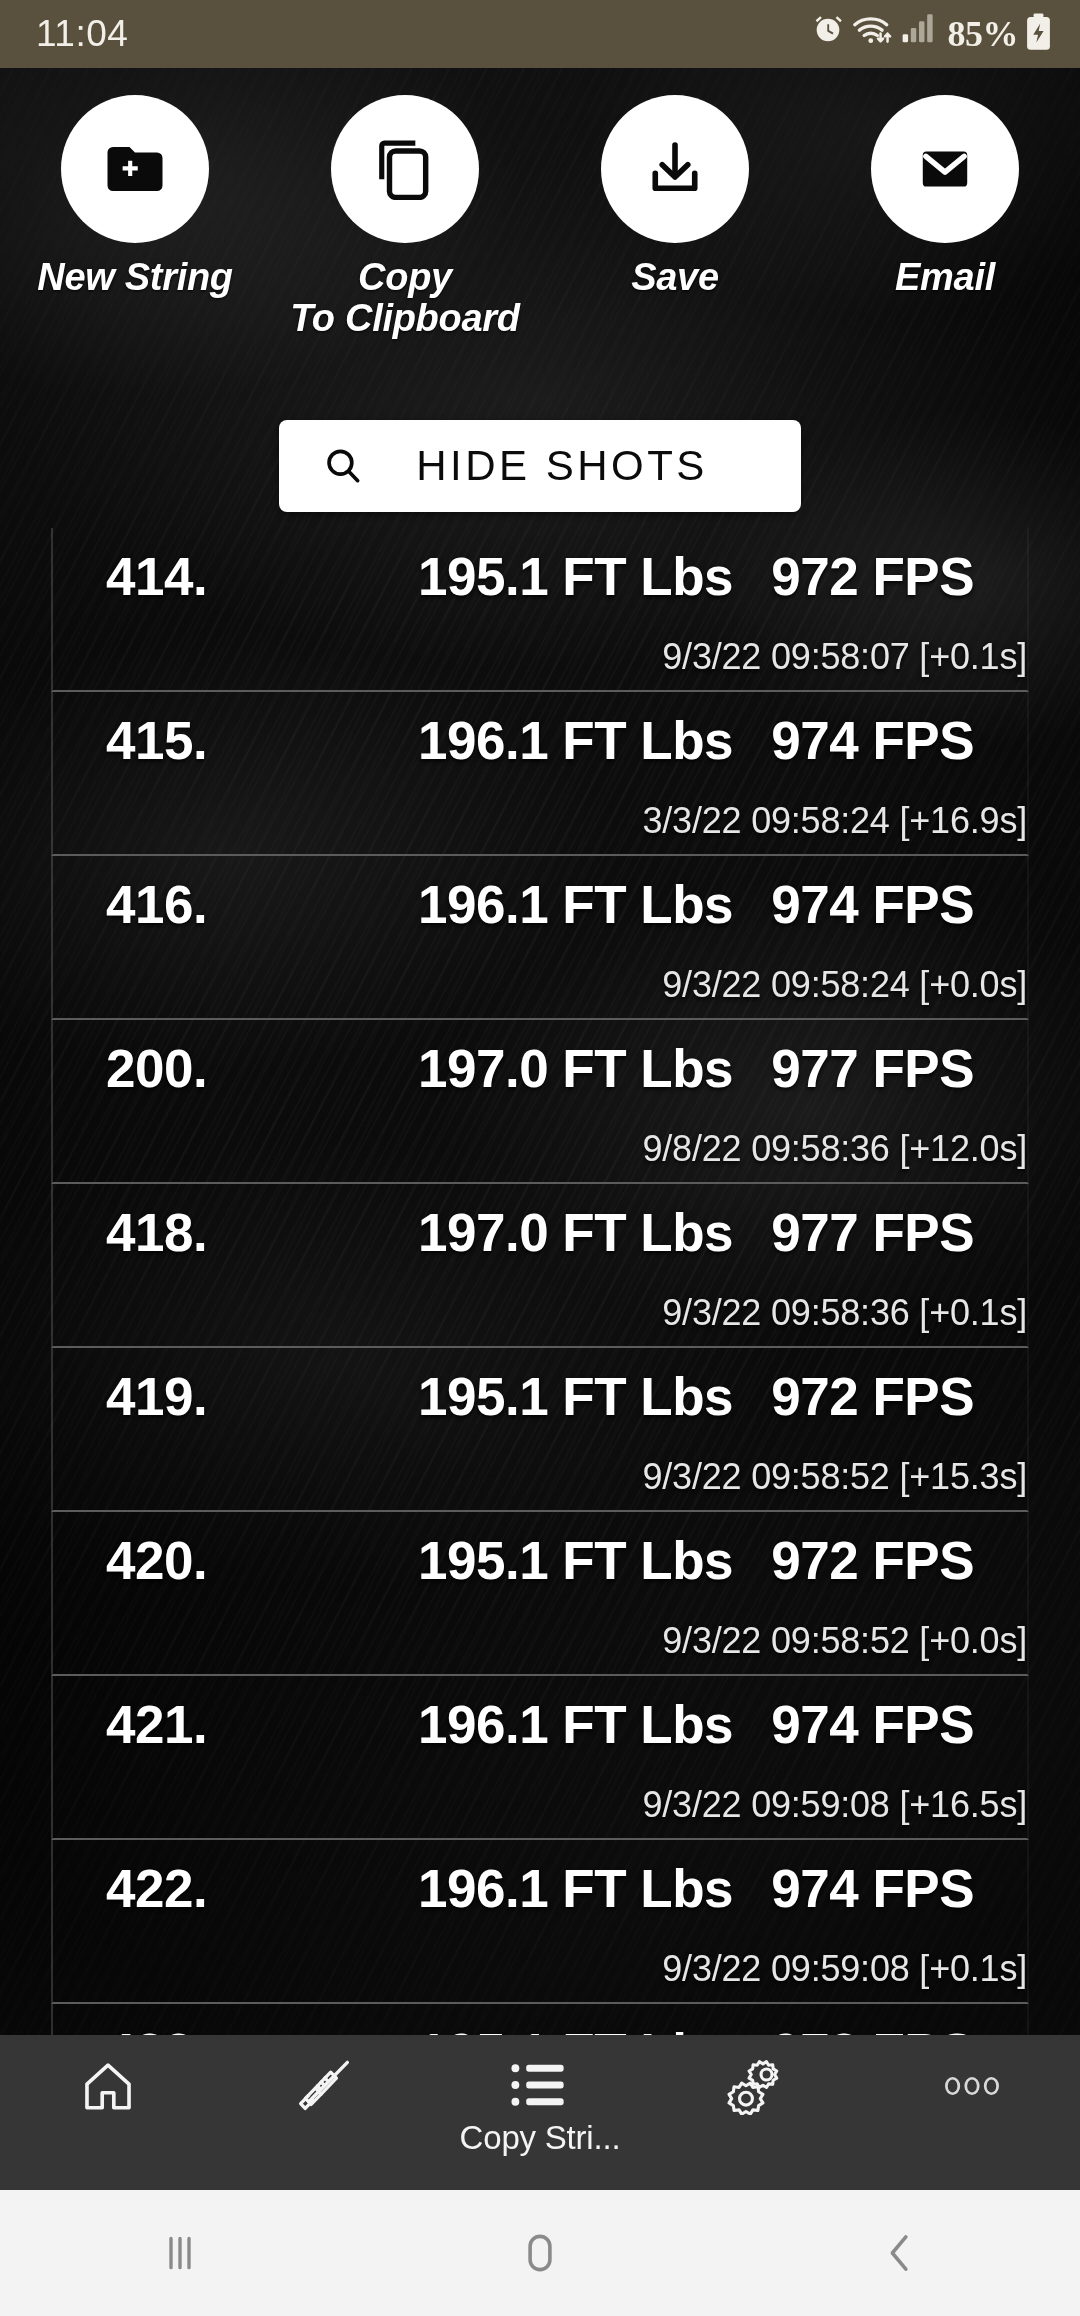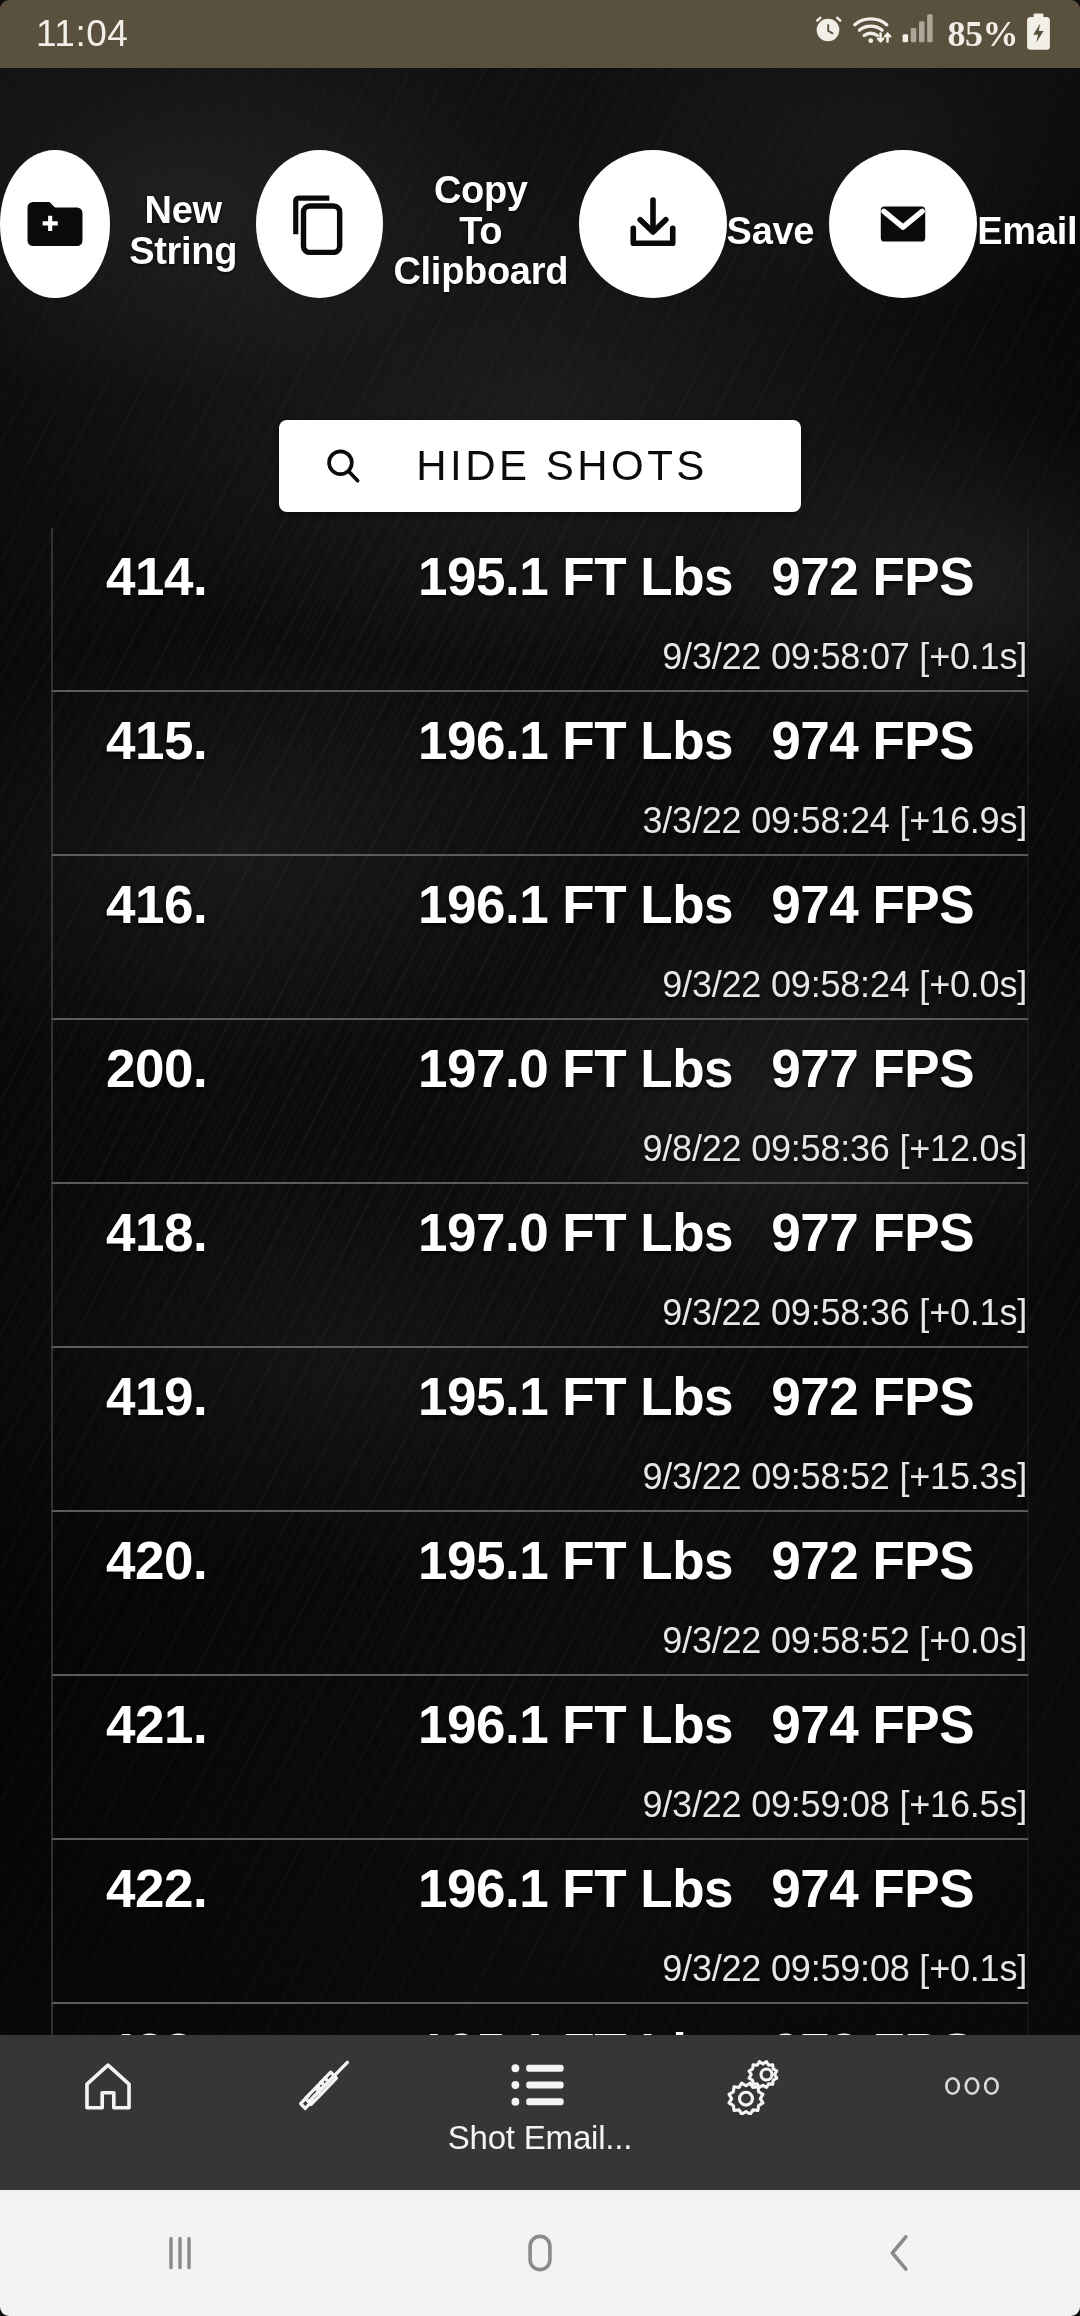--- a/index.html
+++ b/index.html
@@ -5,21 +5,21 @@
   * { margin:0; padding:0; box-sizing:border-box; }
   html,body { width:1080px; height:2316px; }
   body {
     font-family:"Liberation Sans", sans-serif;
     background:#0a0a0a;
     overflow:hidden;
     position:relative;
   }
 
   
-  #screen { position:relative; width:1080px; height:2316px; overflow:hidden;border-radius:9px; }
+  #screen { position:relative; width:1080px; height:2316px; overflow:hidden; }
 
   
   #status-bar {
     position:absolute; top:0; left:0; width:1080px; height:68px;
     background:#59513D;
     display:flex; align-items:center; justify-content:space-between;
     padding:0 28px 0 36px;
     z-index:40;
   }
   #status-clock {
@@ -54,22 +54,23 @@
     background:radial-gradient(ellipse 800px 1100px at 50% 48%, rgba(0,0,0,0) 38%, rgba(0,0,0,.55) 100%);
     z-index:2; pointer-events:none;
   }
 
   
   #action-bar {
     position:absolute; top:68px; left:0; width:1080px; height:285px;
     display:flex; z-index:10;
   }
   .action-btn {
-    flex:1; display:flex; flex-direction:row; align-items:center;
+    flex:1; display:flex; flex-direction:column; align-items:center;
     padding-top:27px;
+    font-style:italic;
   }
   .action-circle {
     width:148px; height:148px; border-radius:50%;
     background:#ffffff;
     display:flex; align-items:center; justify-content:center;
   }
   .action-circle svg { display:block; }
   .action-label {
     margin-top:14px; color:#ffffff; font-size:38px; font-weight:700;
     text-align:center; line-height:1.07; letter-spacing:-.3px;
@@ -378,21 +379,21 @@
       <span>
         <svg width="64" height="56" viewBox="0 0 26 22" fill="#f4f4f4">
           <circle cx="3" cy="4.2" r="1.6"></circle>
           <rect x="7.4" y="2.8" width="15.2" height="2.8" rx="1.1"></rect>
           <circle cx="3" cy="11" r="1.6"></circle>
           <rect x="7.4" y="9.6" width="15.2" height="2.8" rx="1.1"></rect>
           <circle cx="3" cy="17.8" r="1.6"></circle>
           <rect x="7.4" y="16.4" width="15.2" height="2.8" rx="1.1"></rect>
         </svg>
       </span>
-      <span class="nav-label">Shot Email...</span>
+      <span class="nav-label">Copy Stri...</span>
     </div>
 
     <div class="nav-item">
       <span>
         <svg width="62" height="58" viewBox="0 0 26 24" fill="none" stroke="#f4f4f4" stroke-width="1.3" stroke-linejoin="round">
           <path d="M17.4 1.8l.9 1.5 1.7-.2.2 1.7 1.5.9-.9 1.5.9 1.5-1.5.9-.2 1.7-1.7-.2-.9 1.5-1.5-.9-1.5.9-.9-1.5-1.7.2-.2-1.7-1.5-.9.9-1.5-.9-1.5 1.5-.9.2-1.7 1.7.2.9-1.5 1.5.9 1.5-.9z"></path>
           <circle cx="17.4" cy="7.2" r="2.3"></circle>
           <path d="M10.6 10.8l1.1 1.8 2.1-.3.3 2.1 1.8 1.1-1.1 1.8 1.1 1.8-1.8 1.1-.3 2.1-2.1-.3-1.1 1.8-1.8-1.1-1.8 1.1-1.1-1.8-2.1.3-.3-2.1-1.8-1.1 1.1-1.8-1.1-1.8 1.8-1.1.3-2.1 2.1.3 1.1-1.8 1.8 1.1 1.8-1.1z"></path>
           <circle cx="8.8" cy="17.3" r="2.7"></circle>
         </svg>

